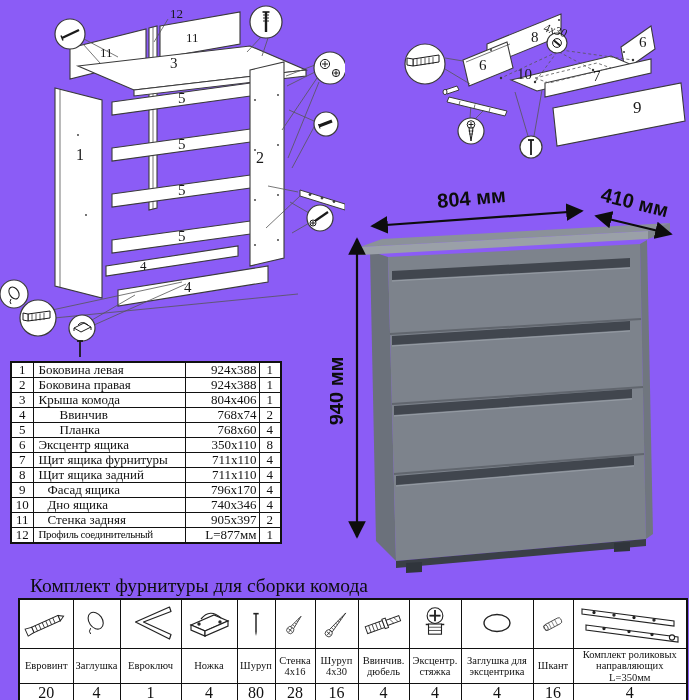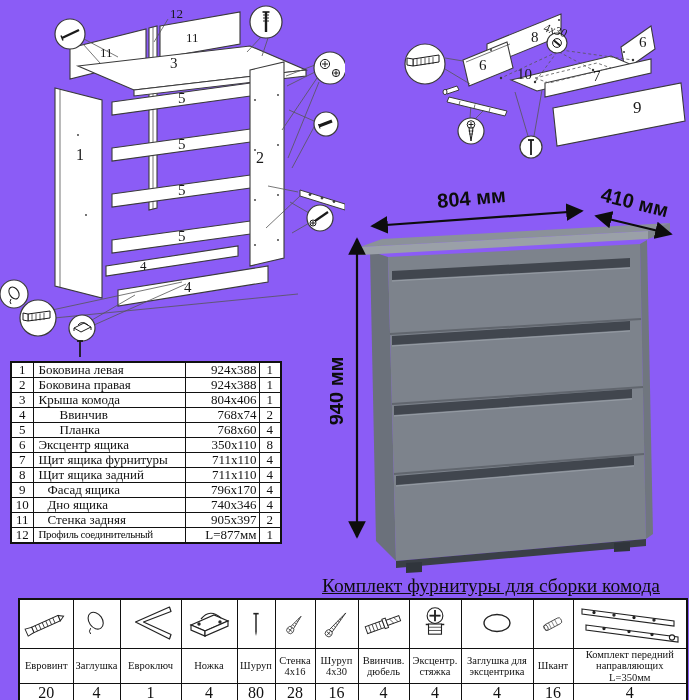--- a/index.html
+++ b/index.html
@@ -19,22 +19,22 @@
                   overflow:hidden;white-space:nowrap;line-height:1.05;}
   .parts-table td.c-num{text-align:center;padding:0;}
   .parts-table td.c-size{text-align:right;}
   .parts-table td.c-qty{text-align:center;}
   .parts-table td.c-name{padding-left:5px;}
   tr.indent1 td.c-name{padding-left:26px;}
   tr.indent2 td.c-name{padding-left:14px;margin-left:12px;}
   tr.small-row td.c-name{font-size:11px;letter-spacing:-0.4px;}
 
   
-  .hw-title{position:absolute;left:30px;top:575px;width:630px;text-align:right;
-            font-size:19.5px;color:#0d0d0d;text-decoration:underline;}
+  .hw-title{position:absolute;left:30px;top:575px;width:630px;text-align:left;
+            font-size:19.5px;color:#0d0d0d;}
 
   
   .hw-table{position:absolute;left:18px;top:598px;border-collapse:collapse;table-layout:fixed;
             border:2px solid #111;background:#fff;}
   .hw-table td{border:1px solid #111;text-align:center;vertical-align:middle;padding:0;overflow:hidden;}
   .hw-table td.icon-cell{height:48px;}
   .hw-table td.name-cell{font-size:10.5px;line-height:1.08;height:29px;padding:0 1px;}
   .hw-table td.qty-cell{font-size:16px;height:19px;}
   .hw-icon{display:block;margin:0 auto;}
 </style>
@@ -566,21 +566,21 @@
         <td class="name-cell">Заглушка</td>
         <td class="name-cell">Евроключ</td>
         <td class="name-cell">Ножка</td>
         <td class="name-cell">Шуруп</td>
         <td class="name-cell">Стенка 4x16</td>
         <td class="name-cell">Шуруп 4x30</td>
         <td class="name-cell">Ввинчив. дюбель</td>
         <td class="name-cell">Эксцентр. стяжка</td>
         <td class="name-cell">Заглушка для эксцентрика</td>
         <td class="name-cell">Шкант</td>
-        <td class="name-cell">Комплект передний направляющих L=350мм</td>
+        <td class="name-cell">Комплект роликовых направляющих L=350мм</td>
       </tr>
       <tr>
         <td class="qty-cell">20</td>
         <td class="qty-cell">4</td>
         <td class="qty-cell">1</td>
         <td class="qty-cell">4</td>
         <td class="qty-cell">80</td>
         <td class="qty-cell">28</td>
         <td class="qty-cell">16</td>
         <td class="qty-cell">4</td>

